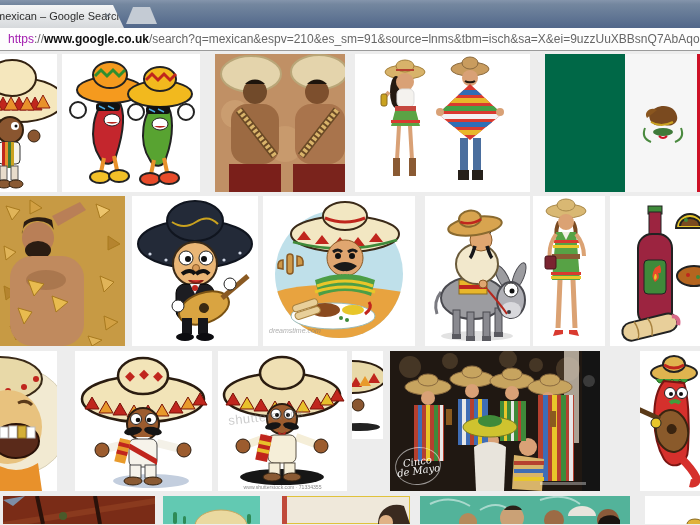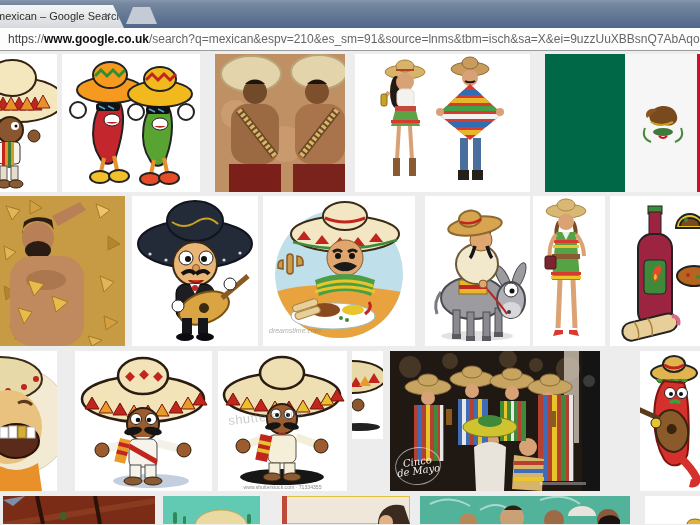--- a/index.html
+++ b/index.html
@@ -13,21 +13,21 @@
     background:linear-gradient(#f4f5f6,#d6d9dc);
     clip-path:polygon(10px 0,129px 0,140px 23px,0 23px);}
   .tab-title{position:absolute;left:12px;top:5px;font-size:11px;color:#2e2e2e;white-space:nowrap;}
   .tab-close{position:absolute;right:13px;top:4px;font-size:12px;color:#6a737e;cursor:pointer;}
   .tab-stub{position:absolute;left:126px;top:7px;width:31px;height:17px;background:#c4cbd4;
     clip-path:polygon(7px 0,24px 0,31px 17px,0 17px);}
   .omnibox{position:absolute;left:0;top:28px;width:700px;height:22px;background:#fdfdfd;
     border-bottom:1px solid #9b9b9b;}
   .url{position:absolute;left:8px;top:0;width:692px;height:22px;line-height:22px;
     font-size:12px;white-space:nowrap;overflow:hidden;}
-  .u-scheme{color:#404040;}
+  .u-scheme{color:#a21caf;}
   .u-sep{color:#666;}
   .u-domain{color:#111;font-weight:bold;text-align:center;}
   .u-path{color:#666;}
 
   
   .content{position:absolute;left:0;top:51px;width:700px;height:474px;background:#ededed;}
   .tile{position:absolute;background:#fff;overflow:hidden;}
   .tile svg{display:block;}
   .photo{background:#888;}
 

